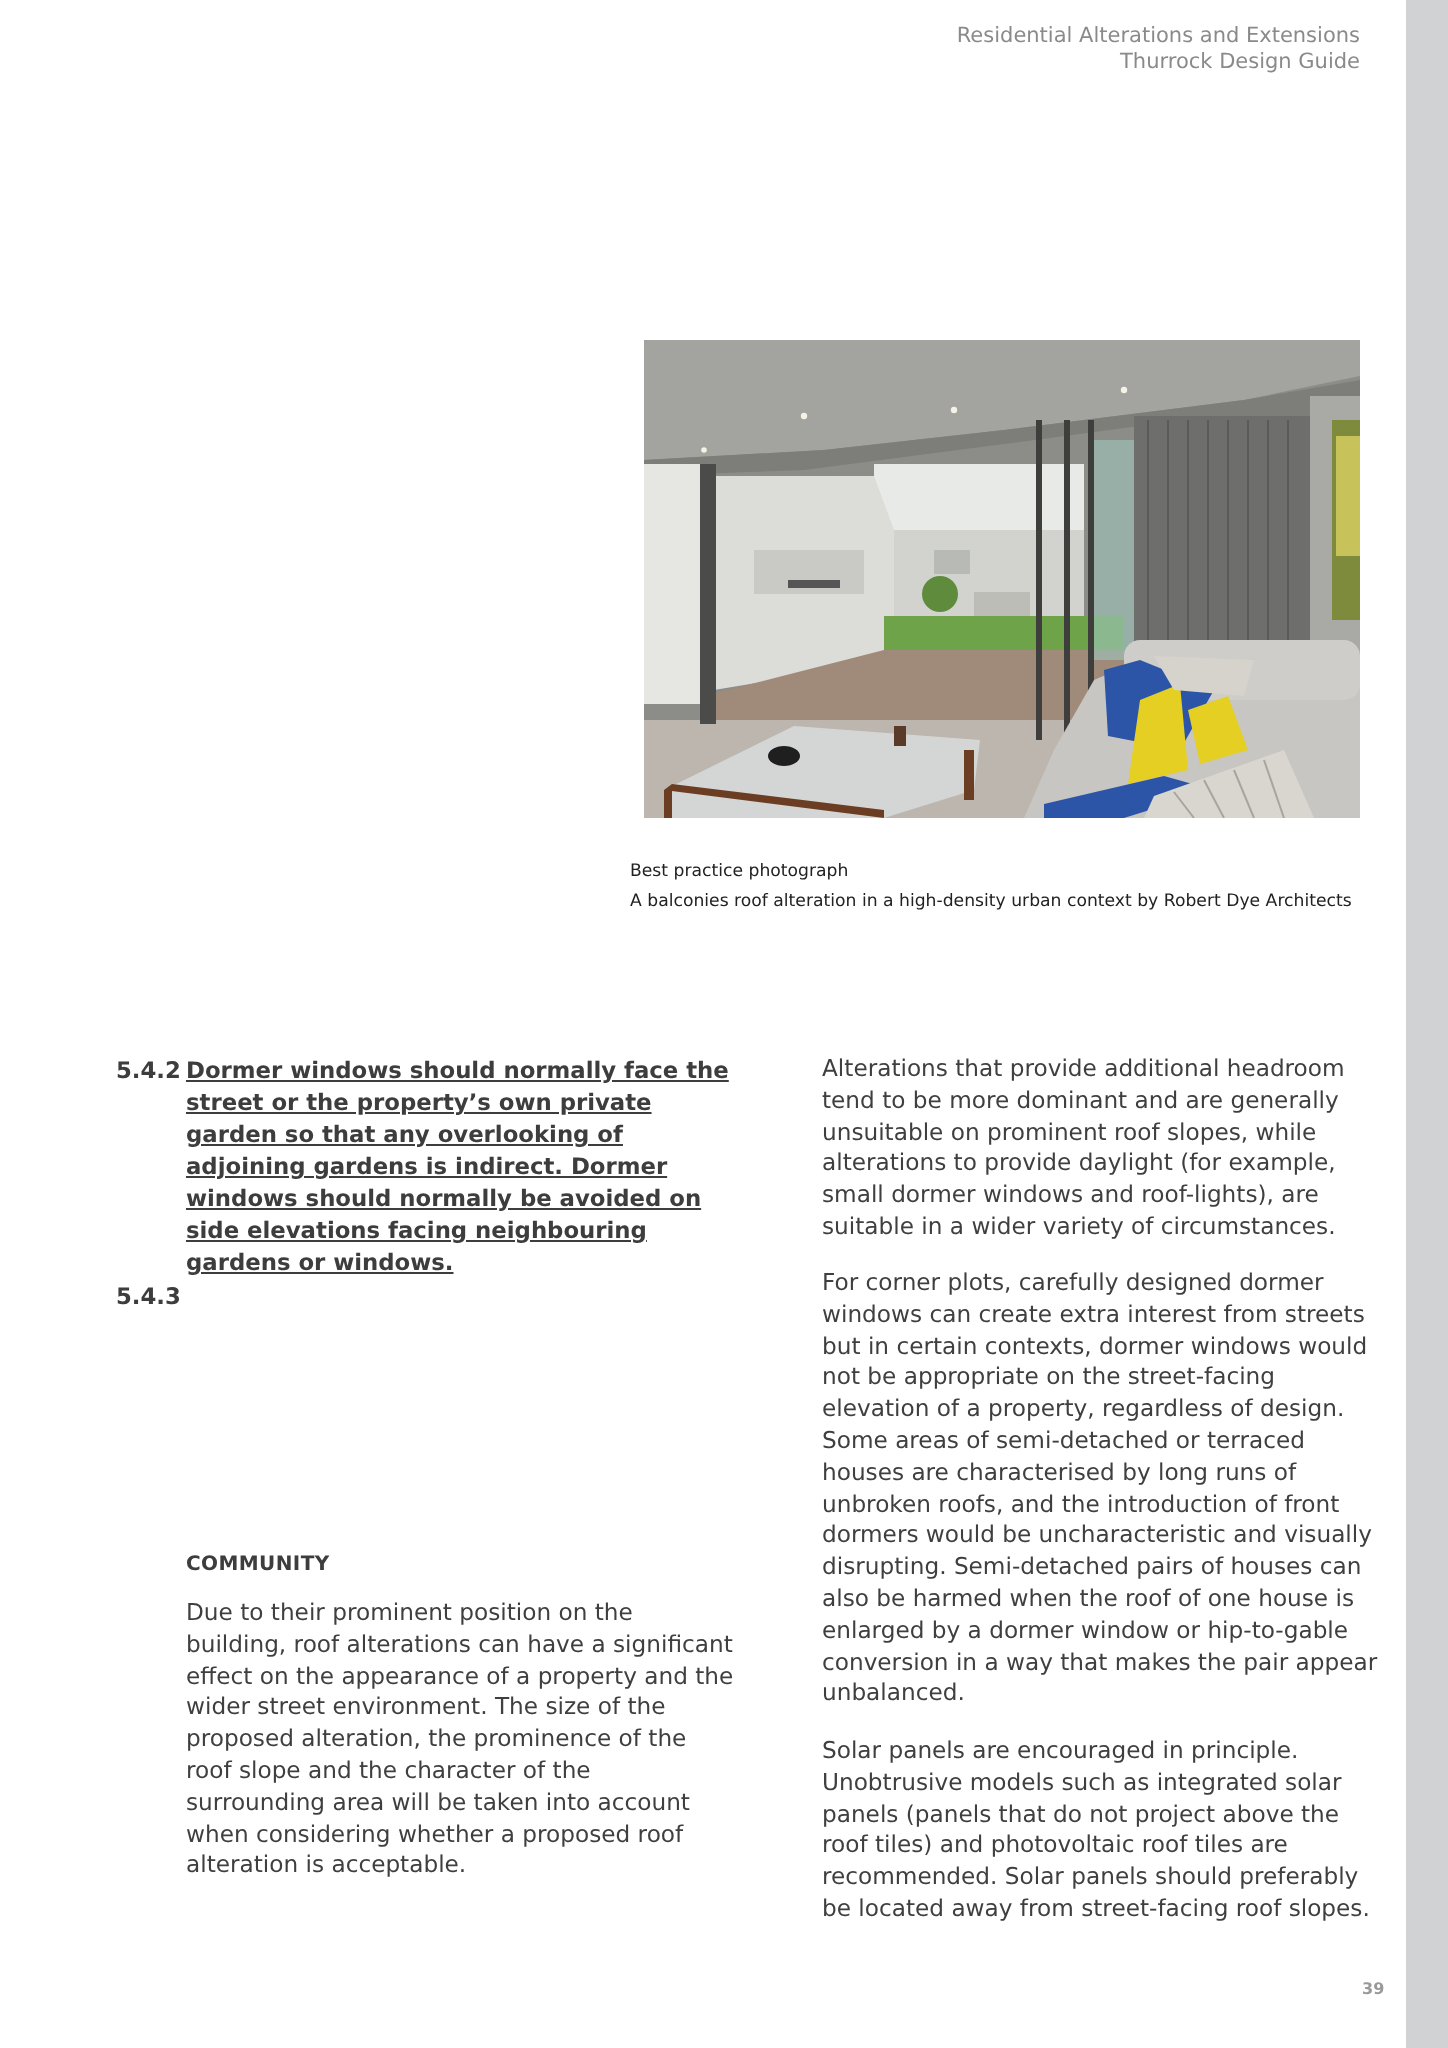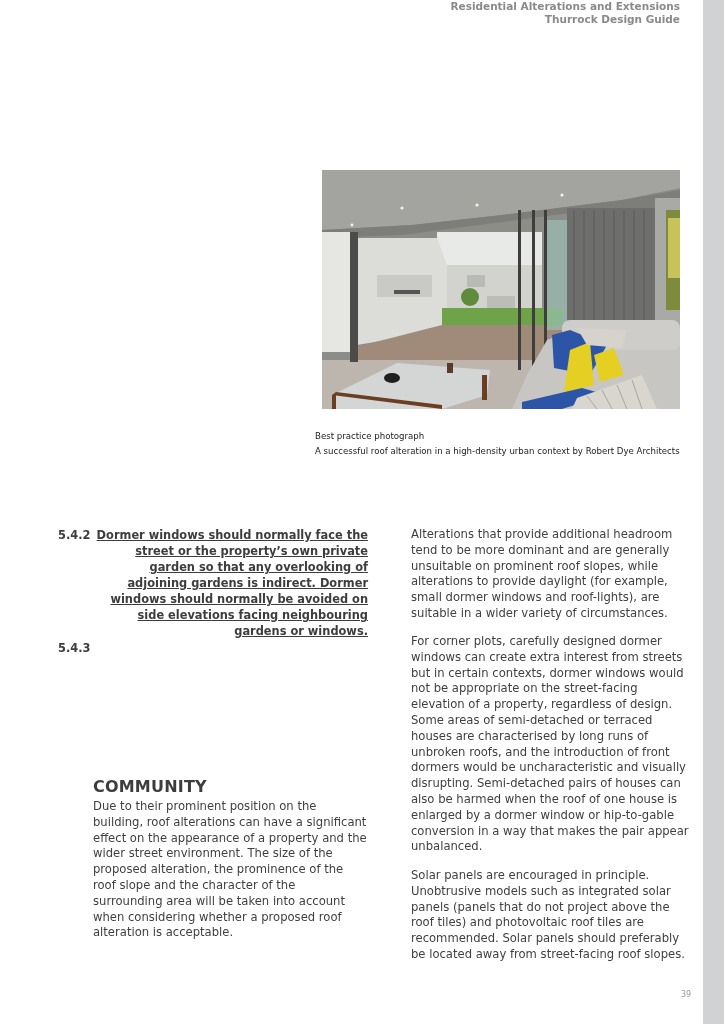--- a/index.html
+++ b/index.html
@@ -7,54 +7,54 @@
     width: 724px; height: 1024px; position: relative; overflow: hidden;
     background: #ffffff;
     font-family: "DejaVu Sans", sans-serif;
     color: #3c3c3c;
   }
   .sidebar-strip {
     position: absolute; left: 703px; top: 0; width: 21px; height: 1024px;
     background: #d1d2d4;
   }
   .running-header {
-    position: absolute; right: 44px; top: 0; text-align: right;
+    position: absolute; right: 44px; top: 12px; text-align: right;
     font-size: 10.5px; line-height: 13px; color: #8a8a8a;
-    font-family: "DejaVu Sans", sans-serif; font-weight: bold;
+    font-family: "DejaVu Sans", sans-serif; font-weight: normal;
   }
   .photo {
     position: absolute; left: 322px; top: 170px; width: 358px; height: 239px;
     overflow: hidden; background: #9a9a96;
   }
   .photo svg { display: block; width: 358px; height: 239px; }
   .caption {
     position: absolute; left: 315px; top: 429px; width: 380px;
     font-size: 8.6px; line-height: 15px; color: #222;
   }
   .item {
     position: absolute; left: 58px; width: 310px;
-    font-size: 11.4px; line-height: 16px; font-weight: bold; color: #3d3d3d; text-align: right;
+    font-size: 11.4px; line-height: 16px; font-weight: bold; color: #3d3d3d;
   }
   .item .num { position: absolute; left: 0; top: 0; }
   .item .txt { display: block; margin-left: 35px; text-decoration: underline; }
   .item-542 { top: 527px; }
   .item-543 { top: 640px; }
   .heading {
     position: absolute; left: 93px; top: 777px;
-    font-size: 16px; font-weight: bold; color: #3d3d3d; letter-spacing: 0.2px;
+    font-size: 10px; font-weight: bold; color: #3d3d3d; letter-spacing: 0.2px;
   }
   .para {
     position: absolute; font-size: 11.6px; line-height: 15.8px; color: #3f3f3f;
   }
   .para-left { left: 93px; top: 799px; width: 275px; }
   .para-r1 { left: 411px; top: 527px; width: 280px; }
   .para-r2 { left: 411px; top: 634px; width: 280px; }
   .para-r3 { left: 411px; top: 868px; width: 280px; }
   .page-number {
-    position: absolute; left: 681px; top: 990px; font-size: 8px; color: #999;
+    position: absolute; left: 681px; top: 990px; font-size: 8px; color: #999; font-weight: bold;
   }
 </style>
 </head>
 <body>
 
 <div class="sidebar-strip"></div>
 
 <div class="running-header">
   <div>Residential Alterations and Extensions</div>
   <div>Thurrock Design Guide</div>
@@ -134,21 +134,21 @@
 
     <circle cx="80" cy="38" r="1.6" fill="#f6f3e4"></circle>
     <circle cx="155" cy="35" r="1.6" fill="#f6f3e4"></circle>
     <circle cx="240" cy="25" r="1.6" fill="#f6f3e4"></circle>
     <circle cx="30" cy="55" r="1.4" fill="#f6f3e4"></circle>
   </svg>
 </div>
 
 <div class="caption">
   <div>Best practice photograph</div>
-  <div>A successful roof alteration in a high-density urban context by Robert Dye Architects</div>
+  <div>A balconies roof alteration in a high-density urban context by Robert Dye Architects</div>
 </div>
 
 <div class="item item-542">
   <span class="num">5.4.2</span>
   <span class="txt">Dormer windows should normally face the street or the property’s own private garden so that any overlooking of adjoining gardens is indirect. Dormer windows should normally be avoided on side elevations facing neighbouring gardens or windows.</span>
 </div>
 
 <div class="item item-543">
   <span class="num">5.4.3</span>
 </div>

